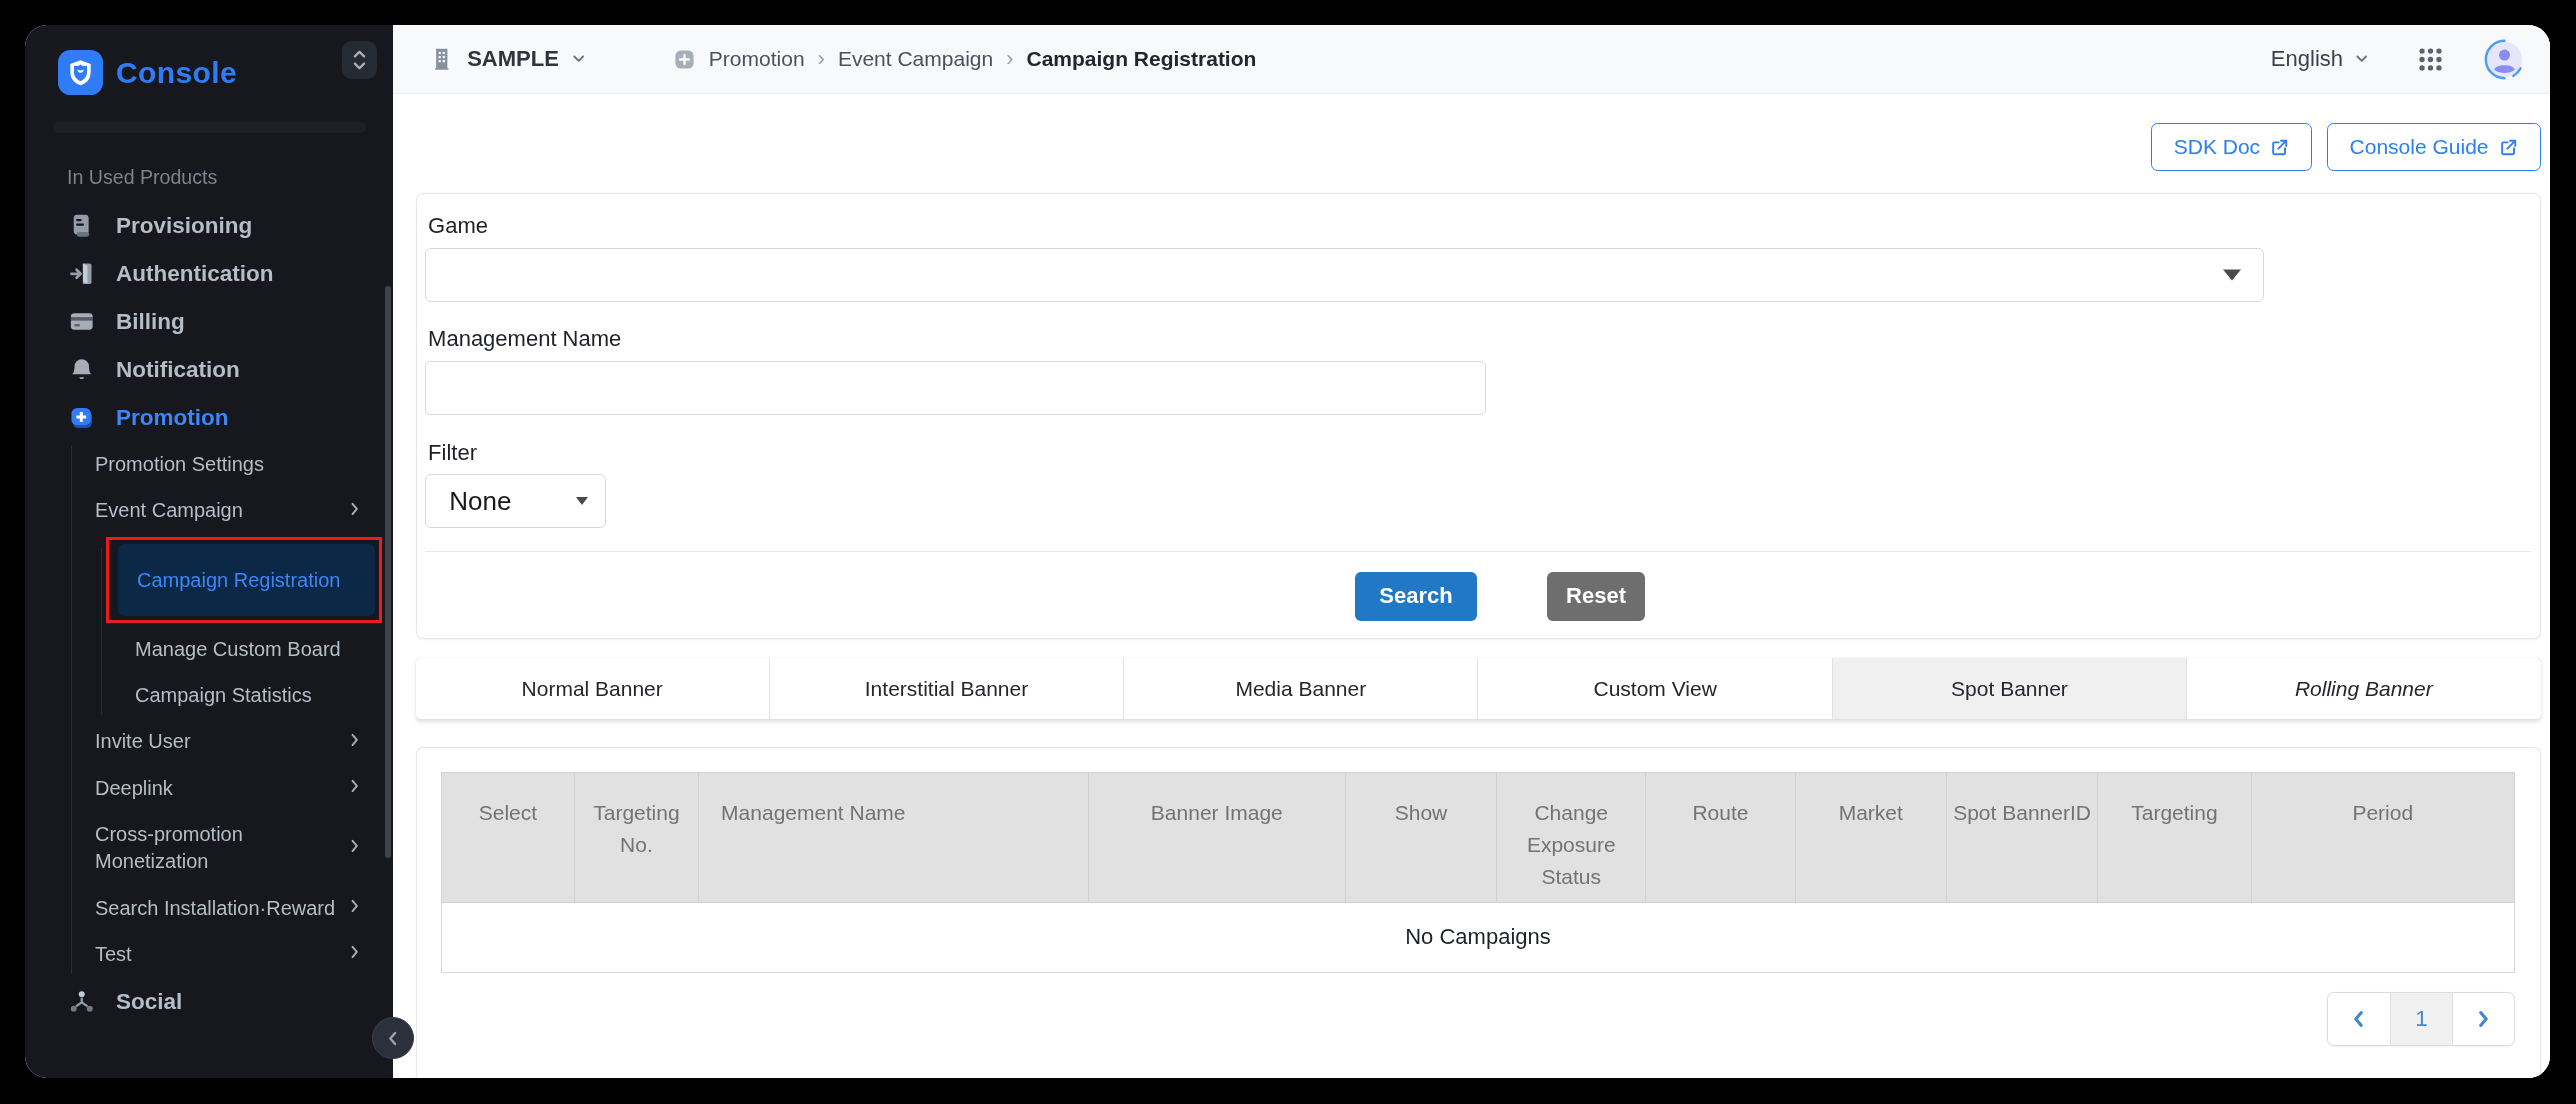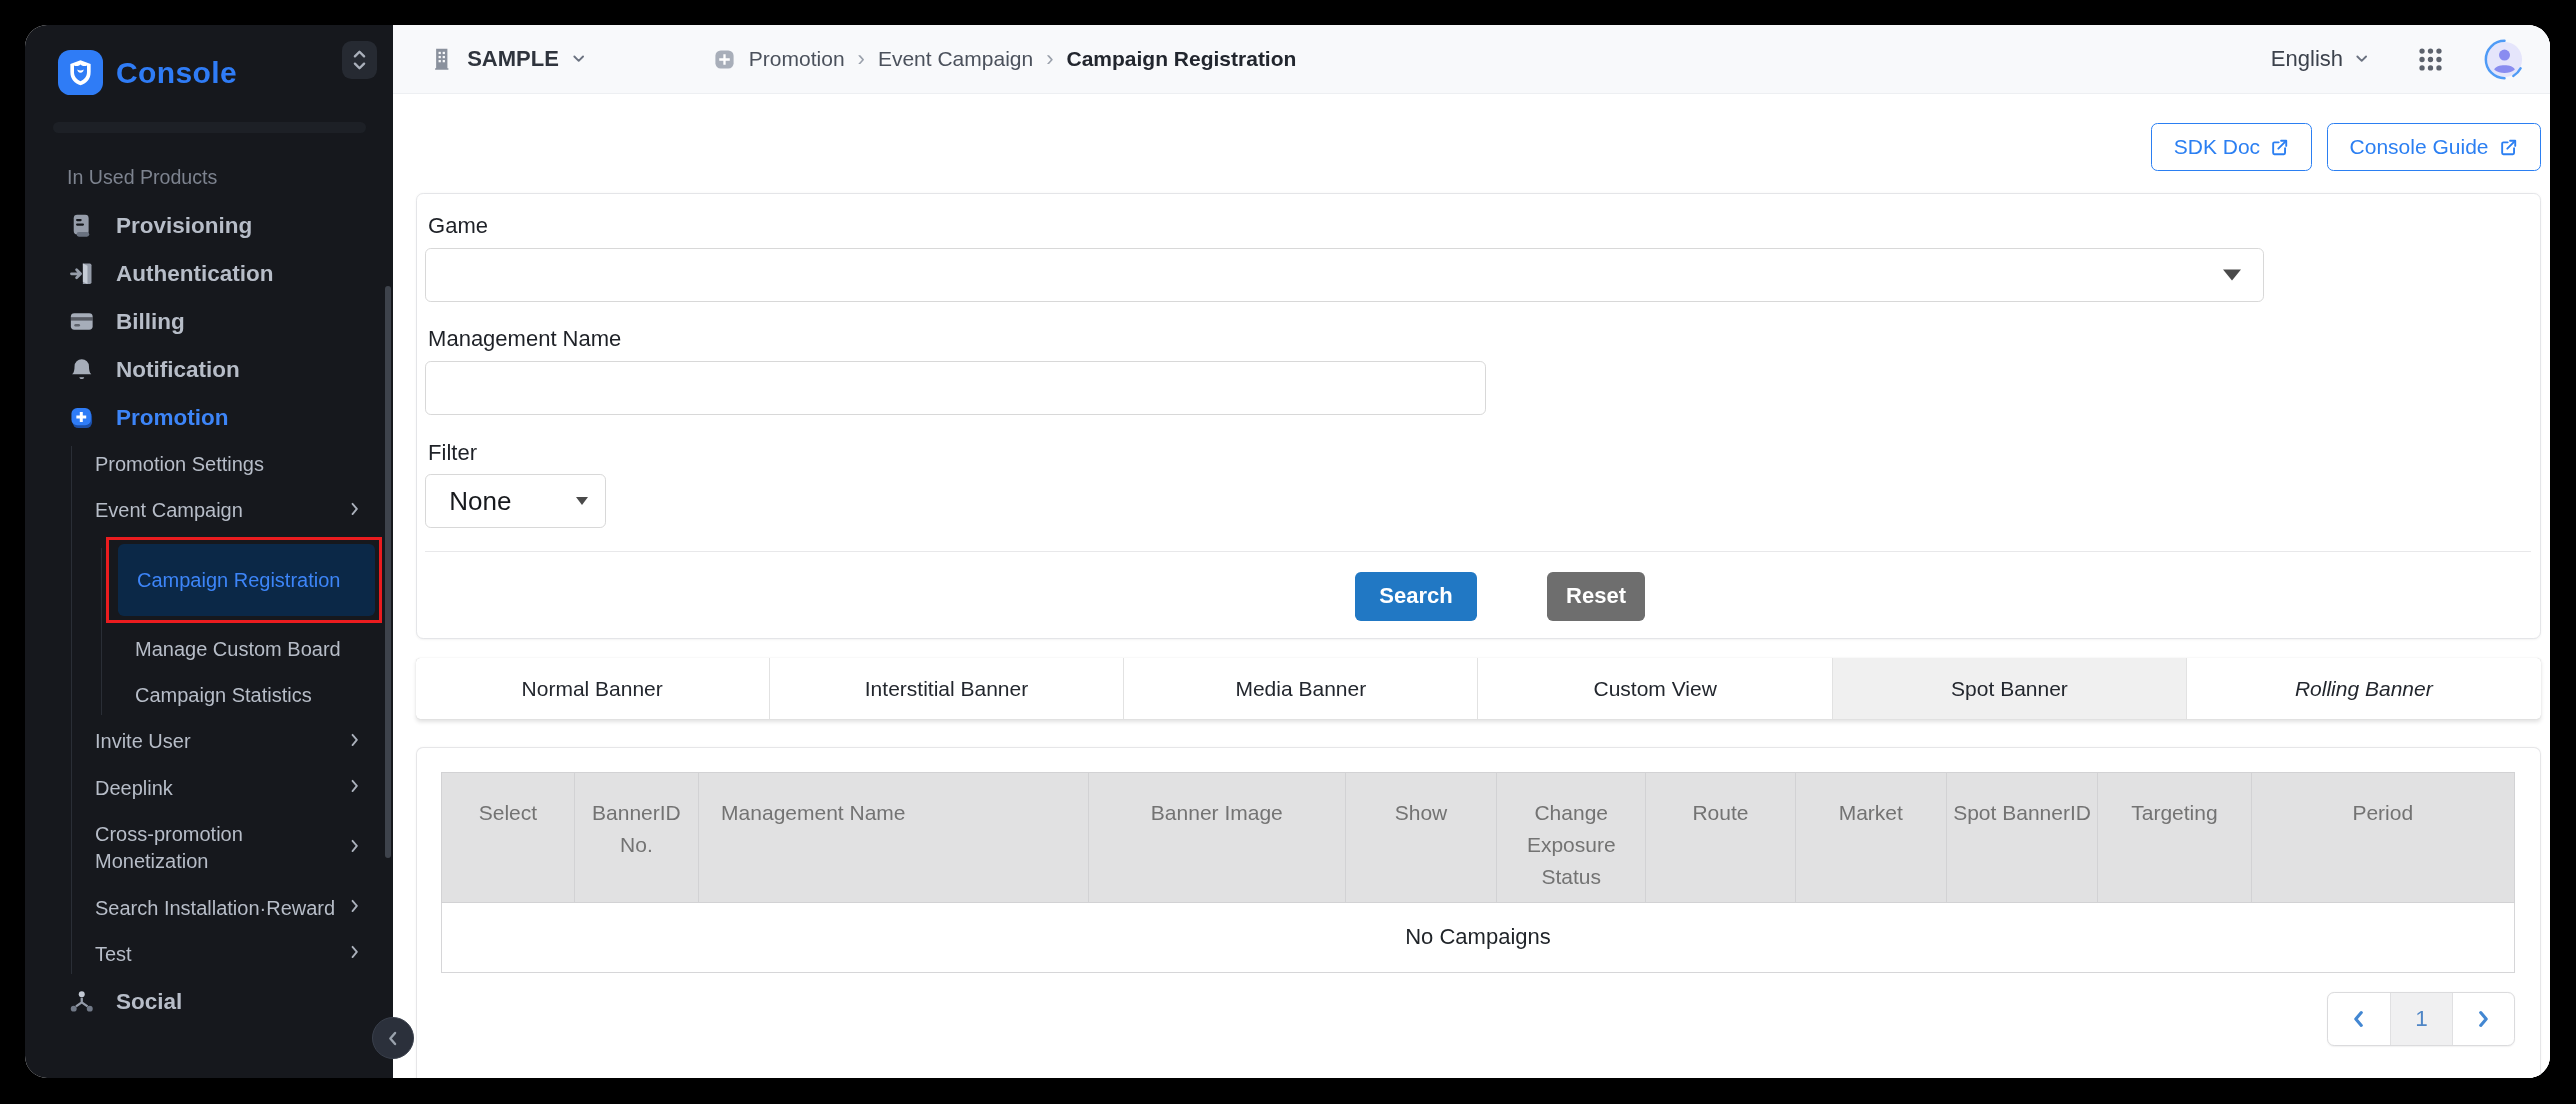--- a/index.html
+++ b/index.html
@@ -38,21 +38,21 @@
   .si3.sel.annotated::after { content:""; position:absolute; left:-11.6px; right:-7.2px; top:-7.2px; bottom:-7.2px;
              border:3.6px solid #ea1c1f; pointer-events:none; }
 
   .sb-scrollbar { position:absolute; right:2.2px; top:261px; width:5.8px; height:572px; border-radius:2.9px; background:#3e434c; }
   .collapse-btn { position:absolute; left:347px; top:992px; width:42px; height:42px; border-radius:50%;
                   background:#2b303b; border:0.7px solid #3a404c; z-index:6; display:flex; align-items:center; justify-content:center; }
 
   
   .main { flex:1; display:flex; flex-direction:column; background:#fff; min-width:0; }
   .top-header { height:69px; flex:none; background:#f8f9fb; border-bottom:0.7px solid #edeff2;
-                display:flex; align-items:center; padding:0 24.6px 0 38px;gap:40px; }
+                display:flex; align-items:center; padding:0 24.6px 0 38px; }
   .ws-group { display:flex; align-items:center; gap:11.6px; color:#2f343d; font-size:22px; font-weight:bold; }
   .crumbs { display:flex; align-items:center; gap:13px; margin-left:85px; font-size:21px; color:#4b515c; }
   .crumbs .sep { color:#9aa0ab; font-size:22px; }
   .crumbs .last { color:#22262e; font-weight:bold; }
   .hdr-right { margin-left:auto; display:flex; align-items:center; }
   .lang { display:flex; align-items:center; gap:10px; color:#3c424c; font-size:22px; }
   .grid-icon { margin-left:46px; display:flex; }
   .avatar { margin-left:39px; width:41px; height:41px; flex:none; position:relative; }
 
   .content { flex:1; background:#fff; overflow:hidden; }
@@ -382,21 +382,21 @@
                 <col style="width: 7.2%;">
                 <col style="width: 7.2%;">
                 <col style="width: 7.3%;">
                 <col style="width: 7.3%;">
                 <col style="width: 7.4%;">
                 <col style="width: 12.7%;">
               </colgroup>
             <thead>
                 <tr id="header-row">
                   <th>Select</th>
-                  <th>BannerID No.</th>
+                  <th>Targeting No.</th>
                   <th class="left">Management Name</th>
                   <th>Banner Image</th>
                   <th>Show</th>
                   <th>Change Exposure Status</th>
                   <th>Route</th>
                   <th>Market</th>
                   <th>Spot BannerID</th>
                   <th>Targeting</th>
                   <th>Period</th>
                 </tr>

